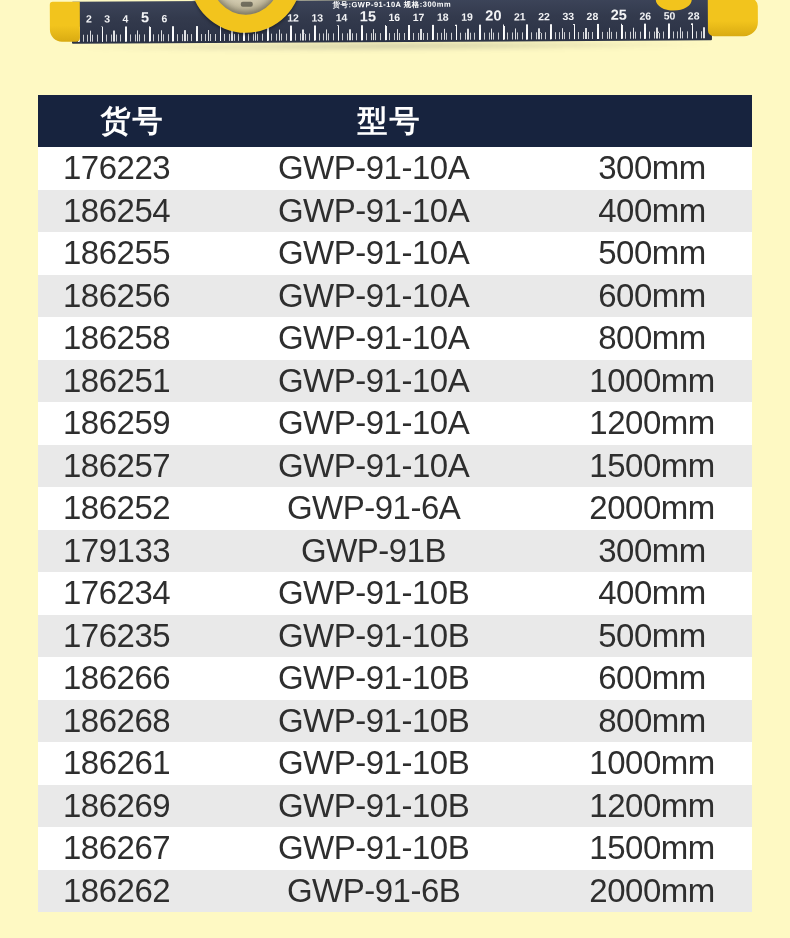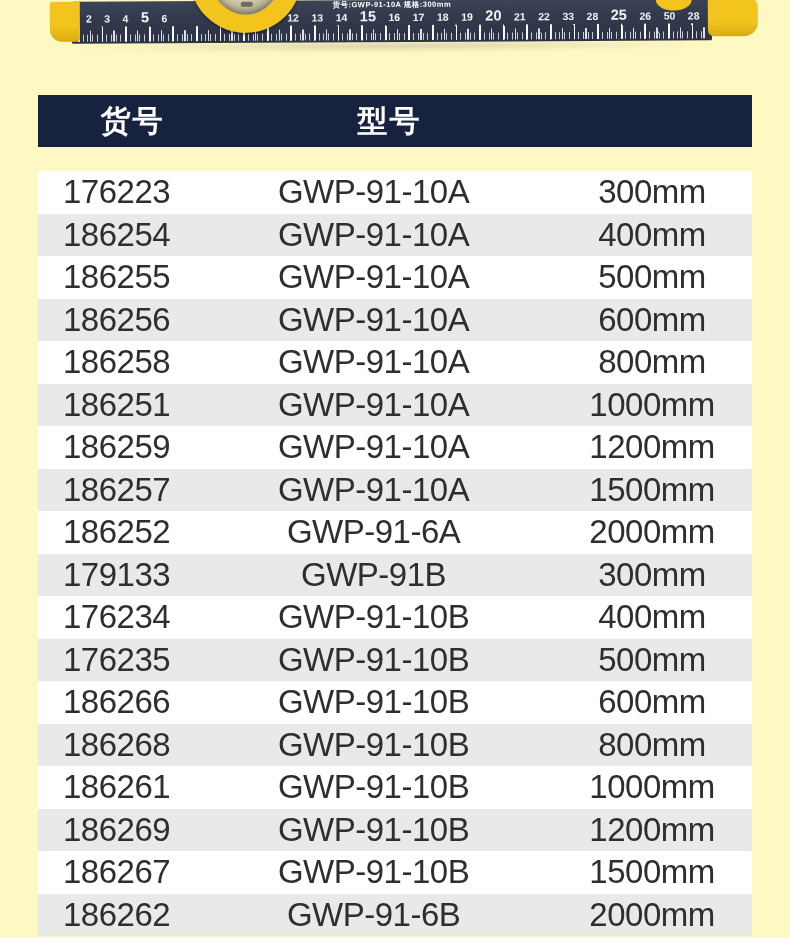--- a/index.html
+++ b/index.html
@@ -84,21 +84,21 @@
   .thead {
     display: grid; grid-template-columns: 22% 50% 28%;
     background: var(--header-navy);
     height: 52px; align-items: center;
   }
   .th {
     color: #ffffff; font-size: 30px; font-weight: bold; text-align: center;
     letter-spacing: 2px;
     margin-left: 32px;
   }
-  .tbody { width: 100%; margin-top: 24px; }
+  .tbody { width: 100%; }
   .trow {
     display: grid; grid-template-columns: 22% 50% 28%;
     height: 42.5px; align-items: center;
     background: #ffffff;
   }
   .trow.alt { background: var(--alt-row); }
   .tcell {
     text-align: center; color: #2e2e2e; font-size: 33px; line-height: 42.5px;
     letter-spacing: -0.5px; font-weight: 400;
     transform: scaleY(0.98);

